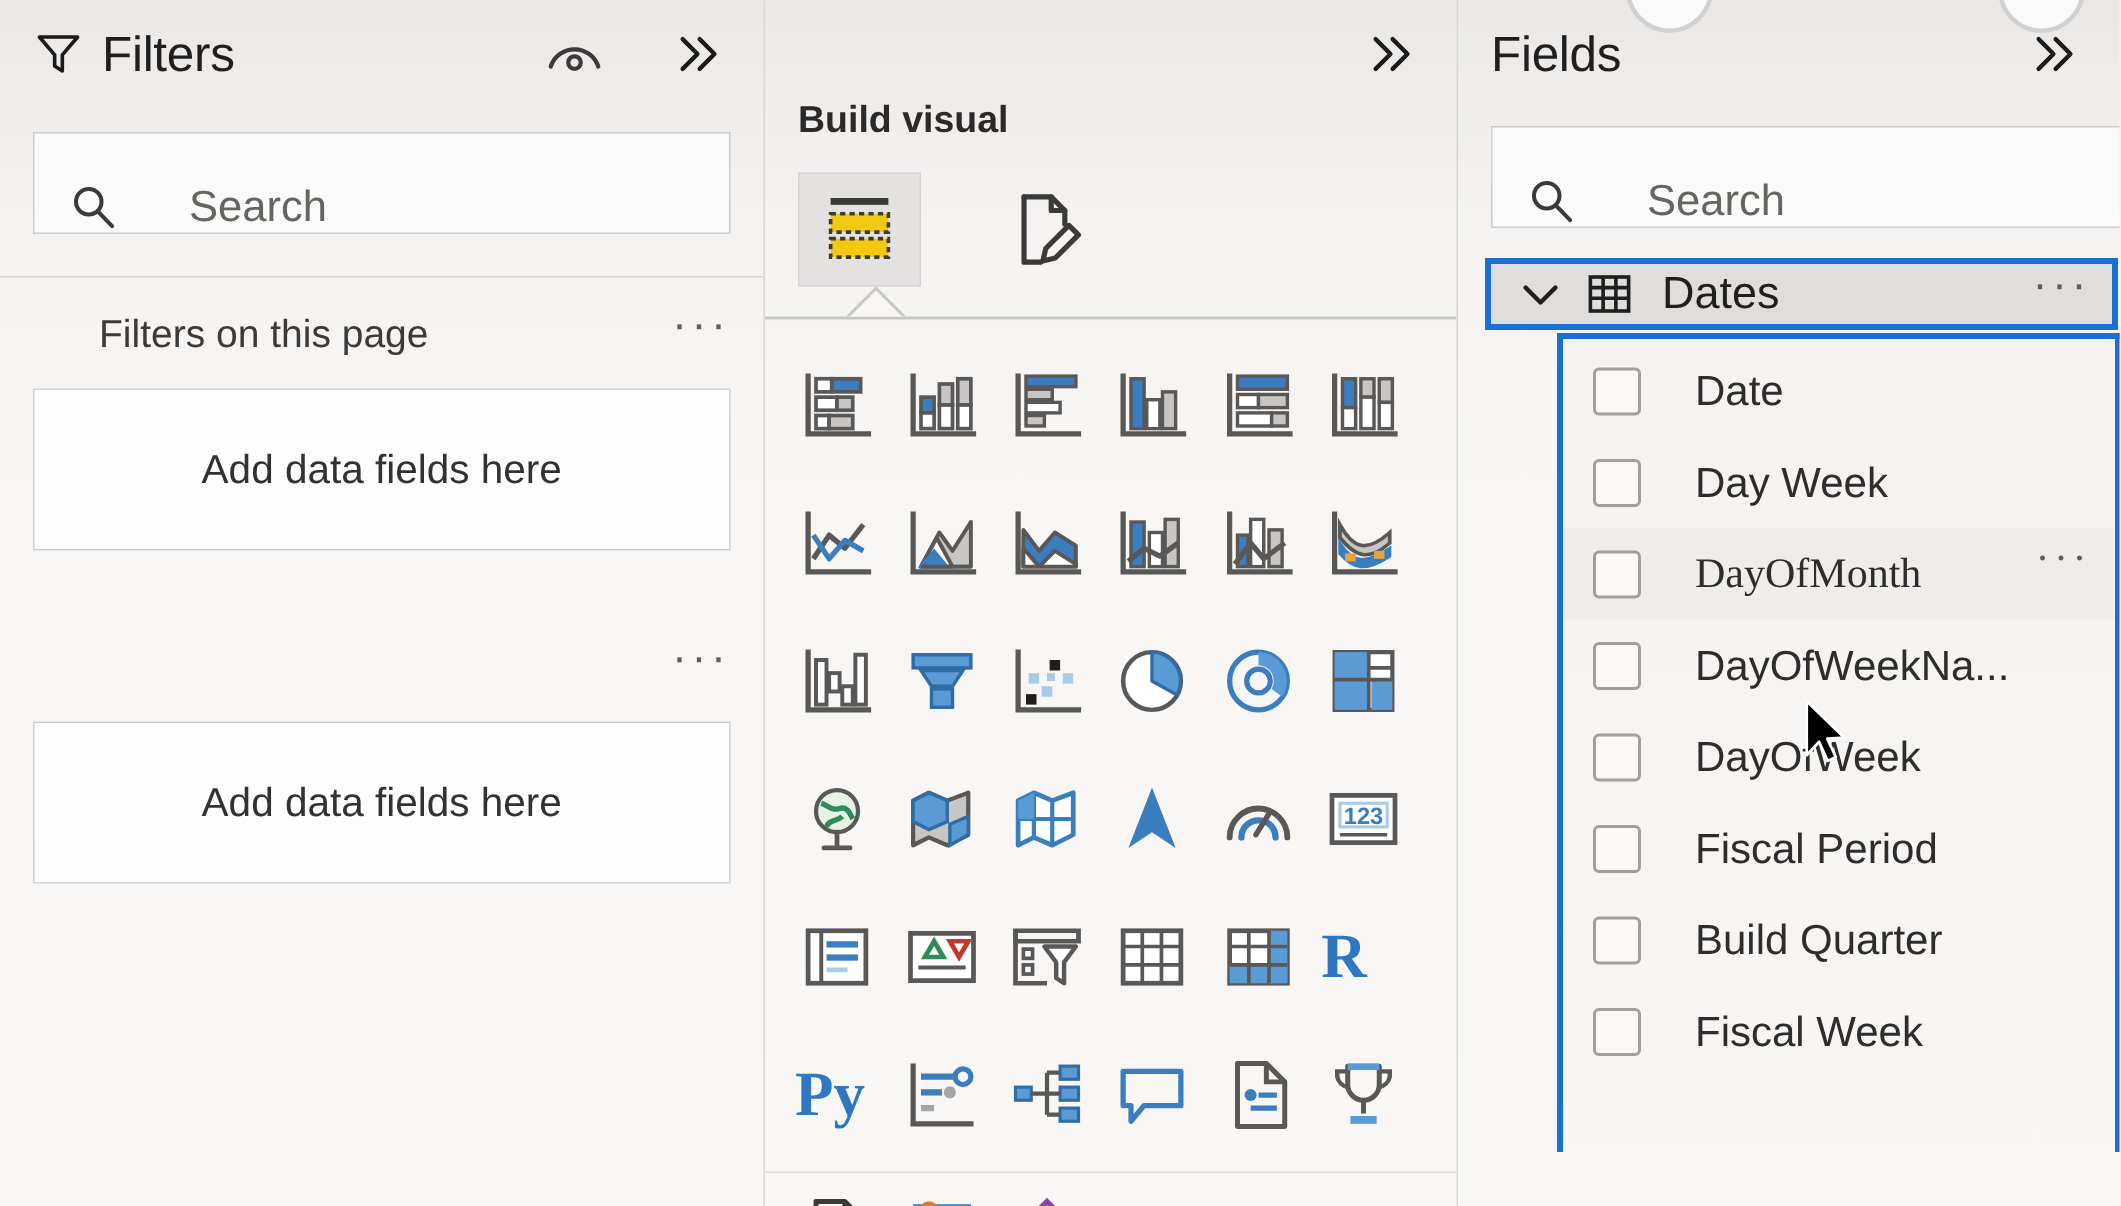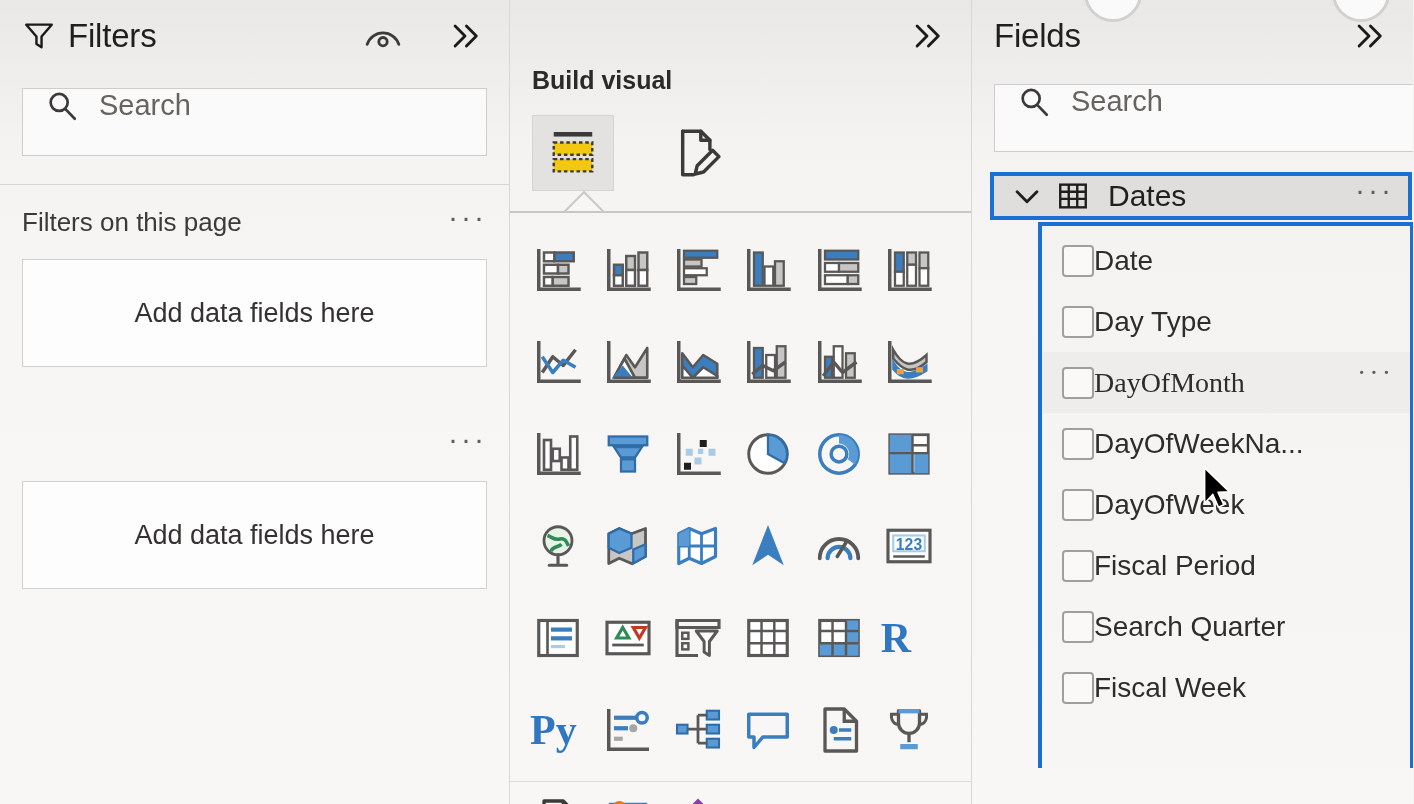--- a/index.html
+++ b/index.html
@@ -41,41 +41,43 @@
 
   
   .funnel { width: 34px; height: 34px; margin-right: 12px; flex: 0 0 auto; }
 
   
   .searchbox {
     margin: 26px 22px 0 22px;
     height: 68px;
     background: #fbfafa;
     border: 1px solid #cecdcc;
-    display: flex; align-items: flex-start;
+    display: flex; align-items: flex-end;
     padding-left: 22px;
+    gap: 27px;
   }
   .searchbox.fields {
     margin: 22px 0 0 22px;
     width: 500px;
   }
   .search-ico { width: 34px; height: 34px; flex: 0 0 auto; }
   .search-ph {
     font-size: 29px; color: #66645f; margin-left: 20px;
   }
 
   
   .filters-rule {
     margin-top: 28px;
     border-top: 1px solid #d6d5d4;
   }
   .filter-group { padding: 0 22px; }
   .filter-group-head {
     display: flex; align-items: center;
     height: 74px;
+    margin-left: 44px;
   }
   .filter-group-label {
     font-size: 26px; color: #3b3a39; font-weight: 400;
   }
   .ellipsis-btn {
     margin-left: auto;
     font-size: 30px; color: #605e5c; letter-spacing: 3px;
     line-height: 12px; padding-bottom: 10px;
   }
   .dropzone {
@@ -188,21 +190,21 @@
     padding-left: 20px;
     position: relative;
   }
   .field-row.hover { background: #eeedec; font-family: Liberation Serif, serif; }
   .fchk {
     width: 32px; height: 32px;
     border: 2px solid #a19f9d; border-radius: 4px;
     background: #faf9f8; flex: 0 0 auto;
   }
   .fname {
-    font-size: 28px; color: #2e2d2c; 
+    font-size: 28px; color: #2e2d2c; margin-left: 36px;
     white-space: nowrap;
   }
   .field-ell {
     position: absolute; right: 16px; top: 16px;
     font-size: 28px; color: #605e5c; letter-spacing: 3px;
     line-height: 10px;
   }
 
   
   .cursor {
@@ -681,42 +683,42 @@
       </div>
     </div>
 
     <div class="fields-list">
       <div class="field-row">
         <span class="fchk"></span>
         <span class="fname">Date</span>
       </div>
       <div class="field-row">
         <span class="fchk"></span>
-        <span class="fname">Day Type</span>
+        <span class="fname">Day Week</span>
       </div>
       <div class="field-row hover">
         <span class="fchk"></span>
         <span class="fname">DayOfMonth</span>
         <span class="field-ell">···</span>
       </div>
       <div class="field-row">
         <span class="fchk"></span>
         <span class="fname">DayOfWeekNa...</span>
       </div>
       <div class="field-row">
         <span class="fchk"></span>
         <span class="fname">DayOfWeek</span>
       </div>
       <div class="field-row">
         <span class="fchk"></span>
         <span class="fname">Fiscal Period</span>
       </div>
       <div class="field-row">
         <span class="fchk"></span>
-        <span class="fname">Search Quarter</span>
+        <span class="fname">Build Quarter</span>
       </div>
       <div class="field-row">
         <span class="fchk"></span>
         <span class="fname">Fiscal Week</span>
       </div>
 
     </div>
   </div>
 
   <div class="cursor">

